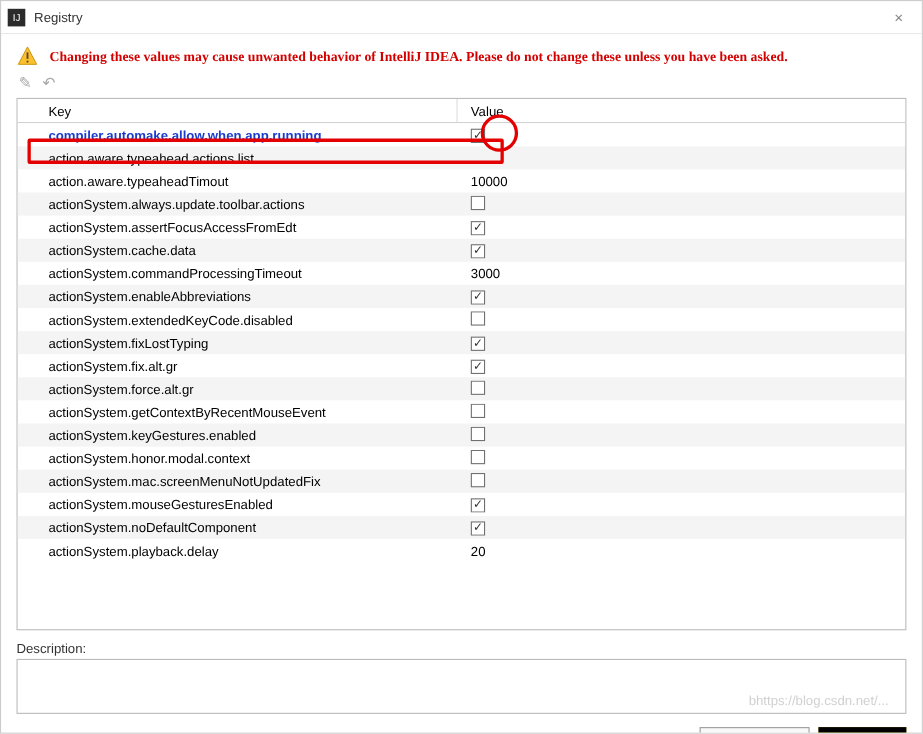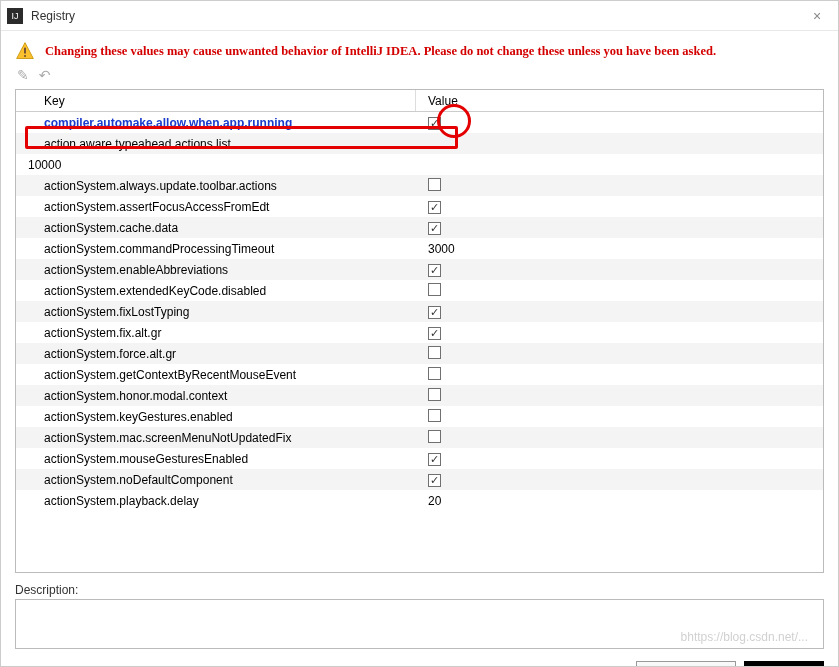--- a/index.html
+++ b/index.html
@@ -202,20 +202,21 @@
     </div>
     <div class="rows" id="rows">
         <div class="row selected">
           <div class="k">compiler.automake.allow.when.app.running</div>
           <div class="v"><span class="cb checked"></span></div>
         </div>
         <div class="row">
           <div class="k">action.aware.typeahead.actions.list</div>
         </div>
         <div class="row">
+          <div class="k">action.aware.typeaheadTimout</div>
           <div class="v">10000</div>
         </div>
         <div class="row">
           <div class="k">actionSystem.always.update.toolbar.actions</div>
           <div class="v"><span class="cb"></span></div>
         </div>
         <div class="row">
           <div class="k">actionSystem.assertFocusAccessFromEdt</div>
           <div class="v"><span class="cb checked"></span></div>
         </div>
@@ -245,25 +246,25 @@
         </div>
         <div class="row">
           <div class="k">actionSystem.force.alt.gr</div>
           <div class="v"><span class="cb"></span></div>
         </div>
         <div class="row">
           <div class="k">actionSystem.getContextByRecentMouseEvent</div>
           <div class="v"><span class="cb"></span></div>
         </div>
         <div class="row">
+          <div class="k">actionSystem.keyGestures.enabled</div>
+          <div class="v"><span class="cb"></span></div>
+        </div>
+        <div class="row">
           <div class="k">actionSystem.honor.modal.context</div>
-          <div class="v"><span class="cb"></span></div>
-        </div>
-        <div class="row">
-          <div class="k">actionSystem.keyGestures.enabled</div>
           <div class="v"><span class="cb"></span></div>
         </div>
         <div class="row">
           <div class="k">actionSystem.mac.screenMenuNotUpdatedFix</div>
           <div class="v"><span class="cb"></span></div>
         </div>
         <div class="row">
           <div class="k">actionSystem.mouseGesturesEnabled</div>
           <div class="v"><span class="cb checked"></span></div>
         </div>

